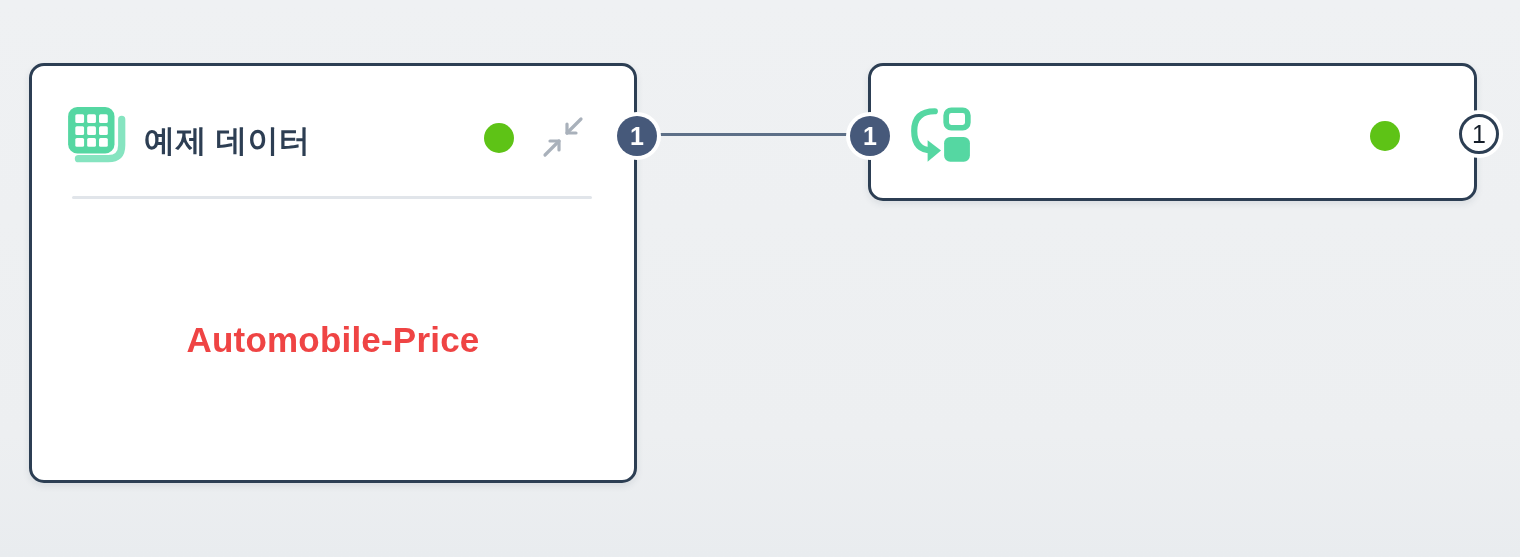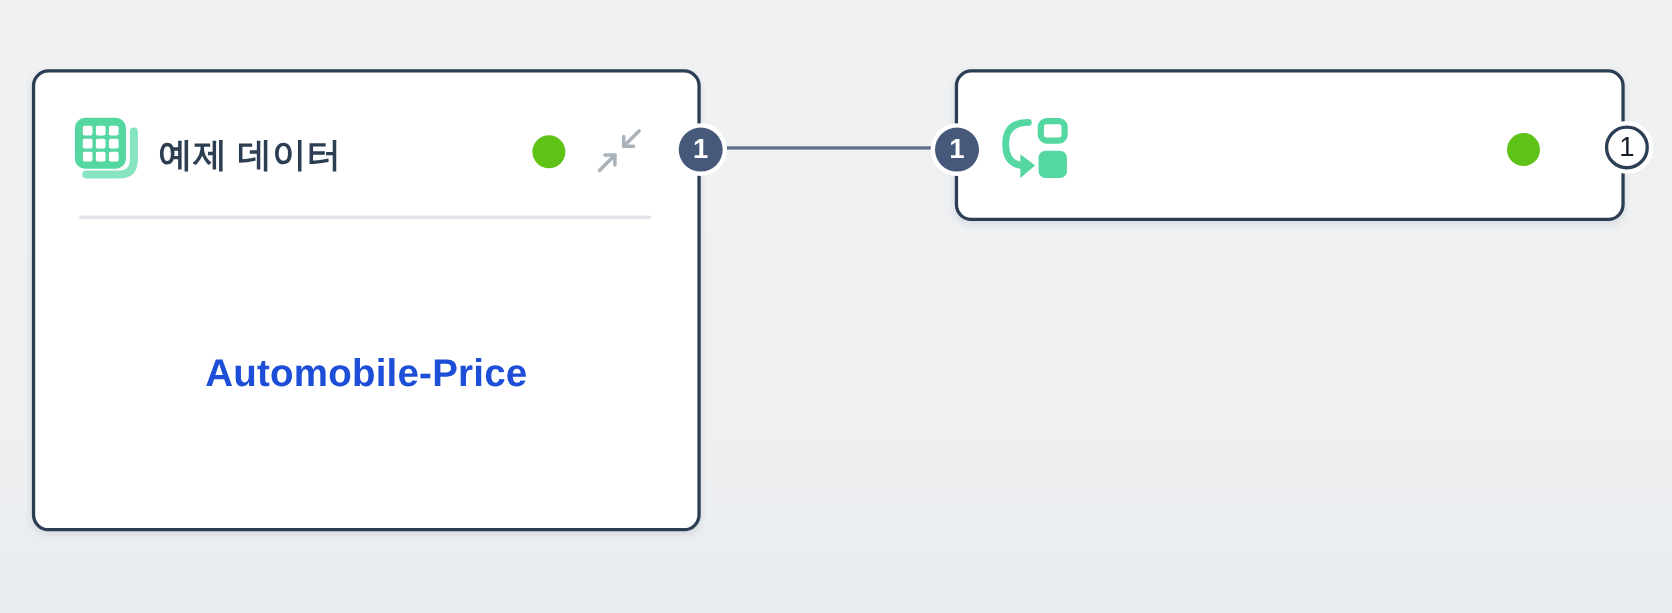--- a/index.html
+++ b/index.html
@@ -87,21 +87,21 @@
     position: absolute;
     left: 0; right: 0;
     top: 133px; bottom: 0;
     display: flex;
     align-items: center;
     justify-content: center;
   }
   .dataset-name {
     font-size: 35px;
     font-weight: bold;
-    color: #1d4ed8;
+    color: #ef4444;
     letter-spacing: 0.2px;
   }
 
   
   .port {
     position: absolute;
     width: 40px;
     height: 40px;
     border-radius: 50%;
     display: flex;

